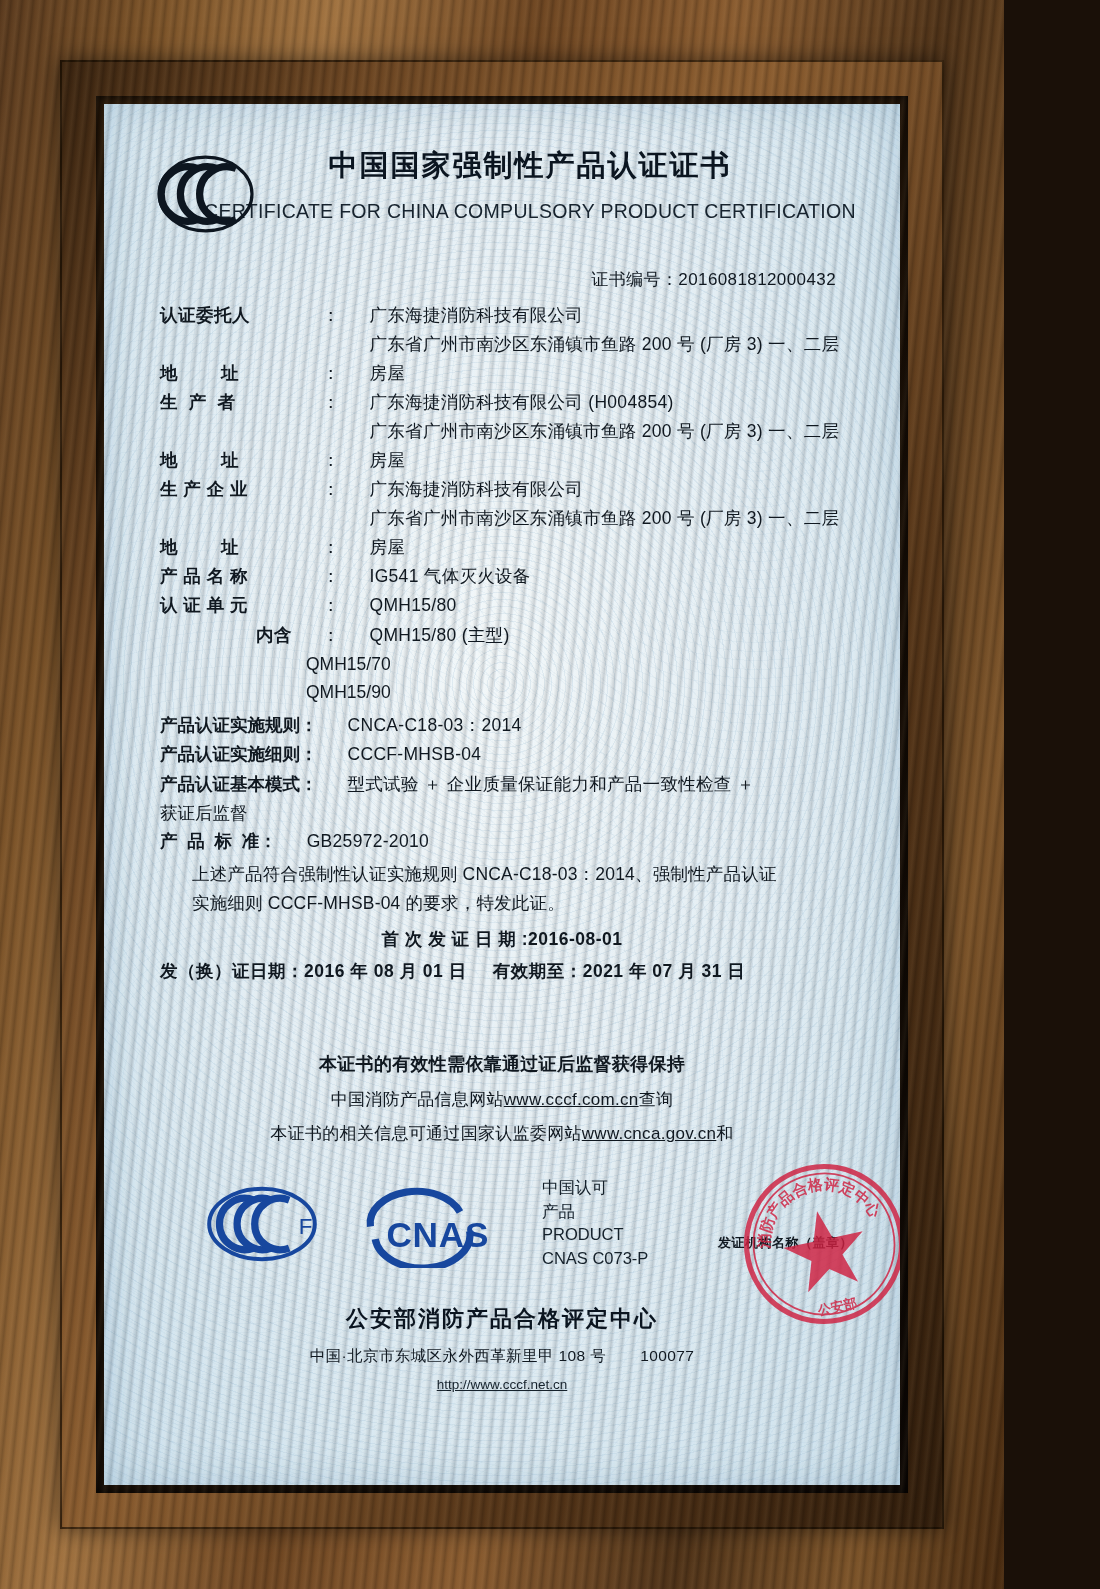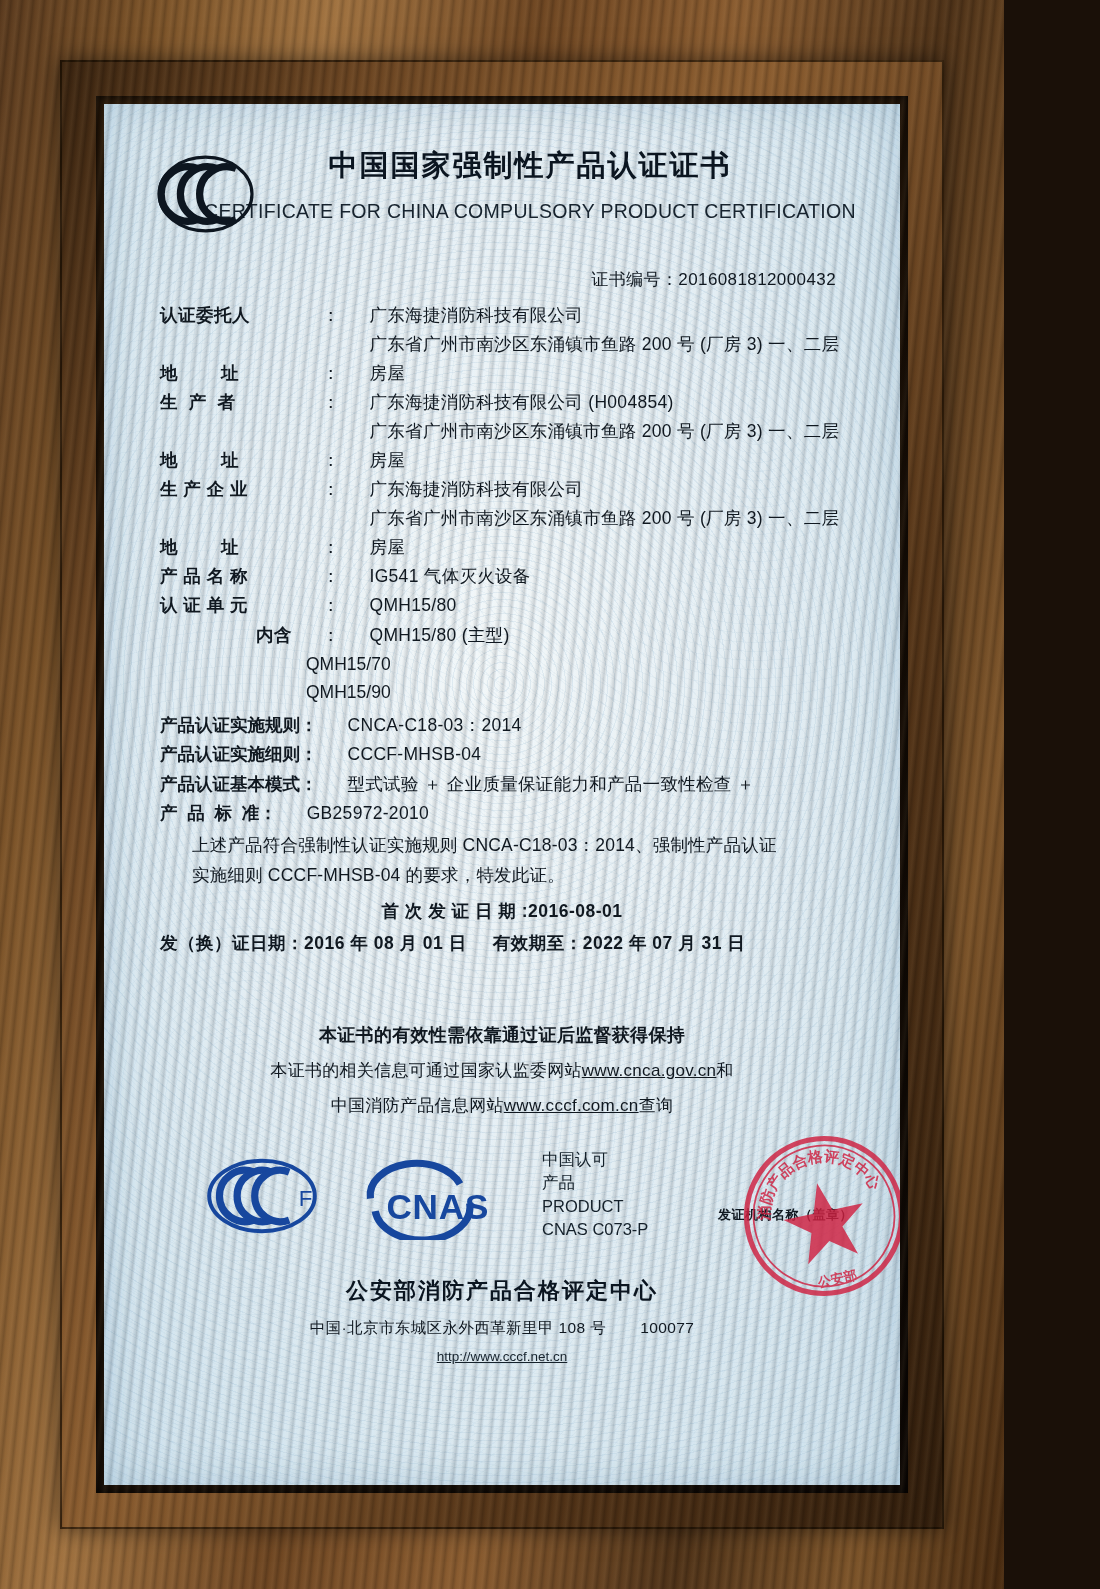--- a/index.html
+++ b/index.html
@@ -376,47 +376,48 @@
 
         <div class="row">
           <span class="wide-lbl">产品认证实施细则：</span>
           <span class="val">CCCF-MHSB-04</span>
         </div>
 
         <div class="row">
           <span class="wide-lbl">产品认证基本模式：</span>
           <span class="val">型式试验 ＋ 企业质量保证能力和产品一致性检查 ＋</span>
         </div>
+        <div>获证后监督</div>
 
         <div class="row">
           <span class="wide-lbl">产  品  标  准：</span>
           <span class="val">GB25972-2010</span>
         </div>
 
         <div class="statement">
           <div>上述产品符合强制性认证实施规则 CNCA-C18-03：2014、强制性产品认证</div>
           <div>实施细则 CCCF-MHSB-04 的要求，特发此证。</div>
         </div>
 
         <div class="first-issue">
           <span>首 次 发 证 日 期 :</span><span>2016-08-01</span>
         </div>
 
         <div class="issue-line">
-          <span>发（换）证日期：</span><span>2016 年 08 月 01 日</span><span class="gap"></span><span>有效期至：</span><span>2022 年 07 月 31 日</span>
+          <span>发（换）证日期：</span><span>2016 年 08 月 01 日</span><span class="gap"></span><span>有效期至：</span><span>2021 年 07 月 31 日</span>
         </div>
       </div>
 
       <div class="notes">
         <div class="strong">本证书的有效性需依靠通过证后监督获得保持</div>
         <div>
+          <span>中国消防产品信息网站</span><span class="url">www.cccf.com.cn</span><span>查询</span>
+        </div>
+        <div>
           <span>本证书的相关信息可通过国家认监委网站</span><span class="url">www.cnca.gov.cn</span><span>和</span>
-        </div>
-        <div>
-          <span>中国消防产品信息网站</span><span class="url">www.cccf.com.cn</span><span>查询</span>
         </div>
       </div>
 
       <div class="logos">
 
         <svg class="cccf" viewBox="0 0 150 104">
           <ellipse cx="70" cy="52" rx="66" ry="44" fill="none" stroke="#17479e" stroke-width="5"></ellipse>
           <path d="M60 22 A32 32 0 1 0 60 82" fill="none" stroke="#17479e" stroke-width="9"></path>
           <path d="M82 22 A32 32 0 1 0 82 82" fill="none" stroke="#17479e" stroke-width="9"></path>
           <path d="M104 22 A32 32 0 1 0 104 82" fill="none" stroke="#17479e" stroke-width="9"></path>

